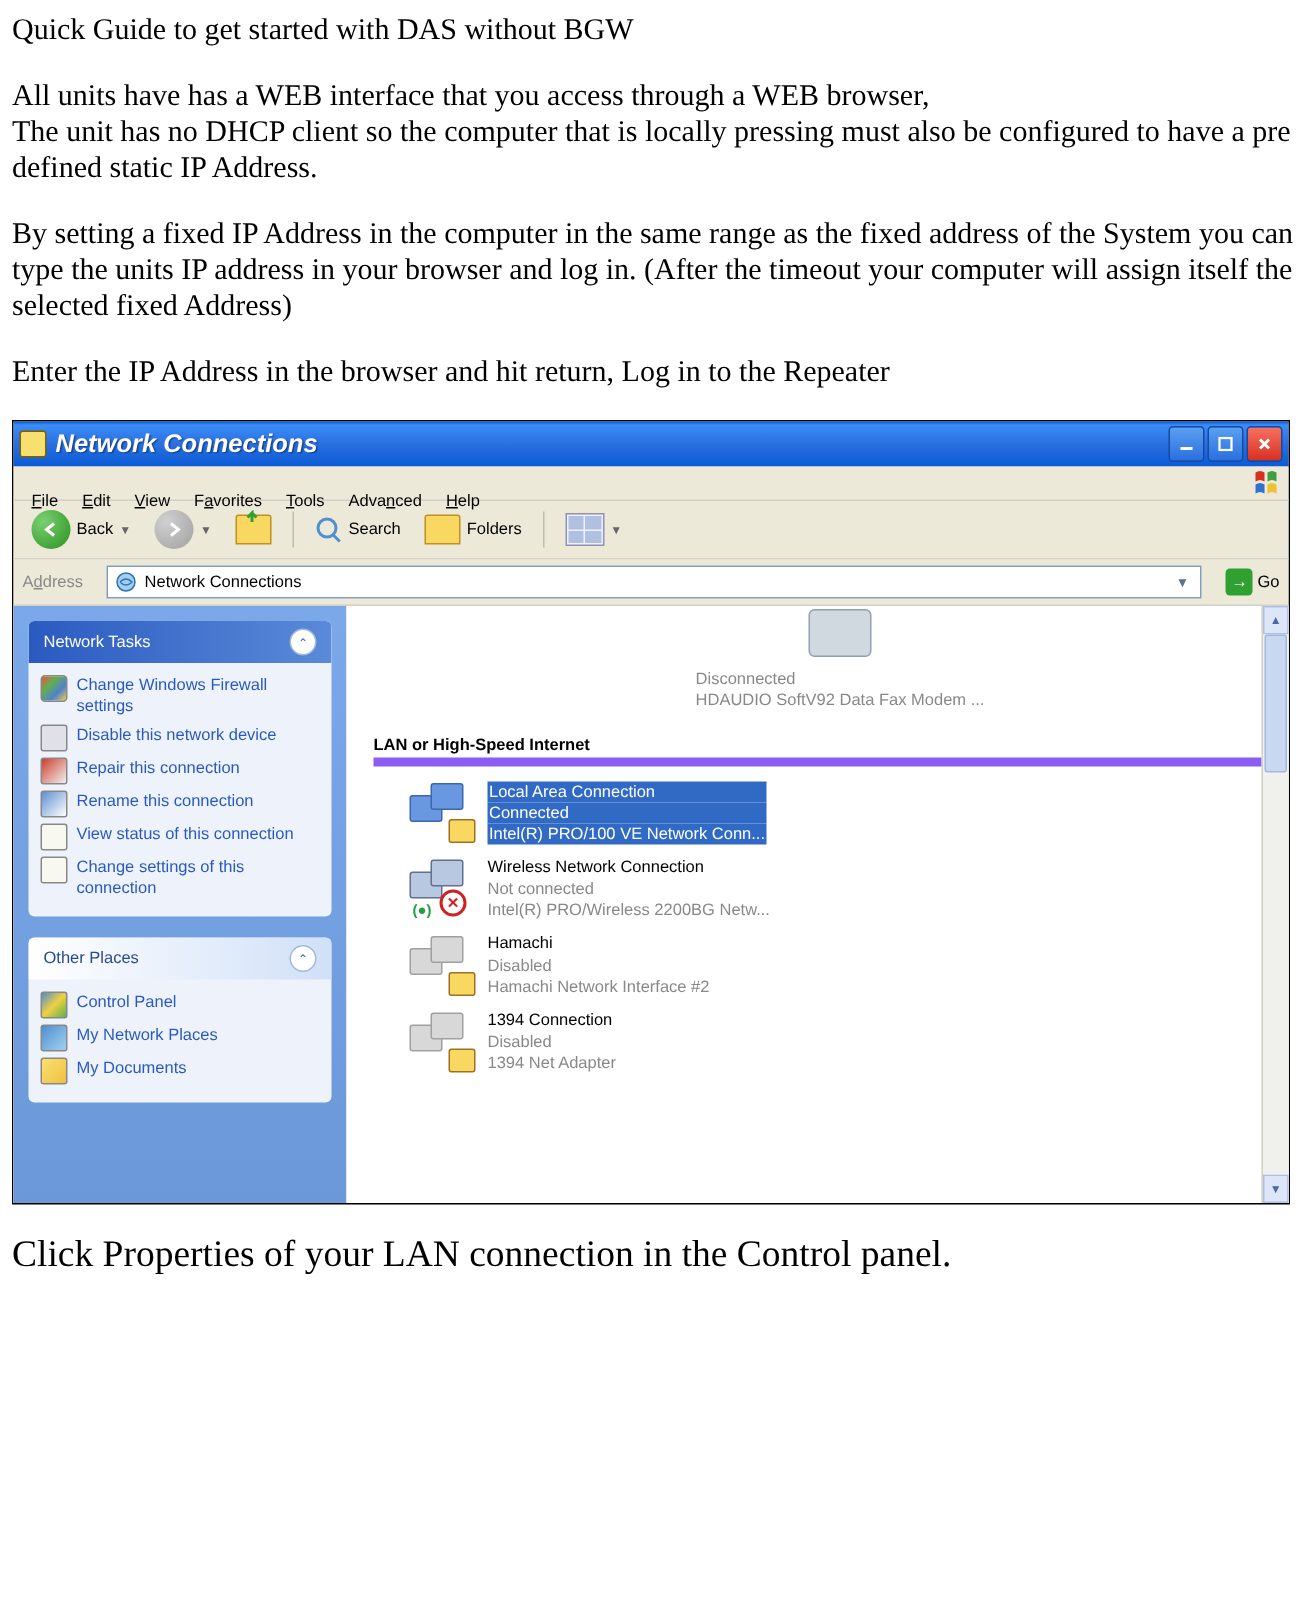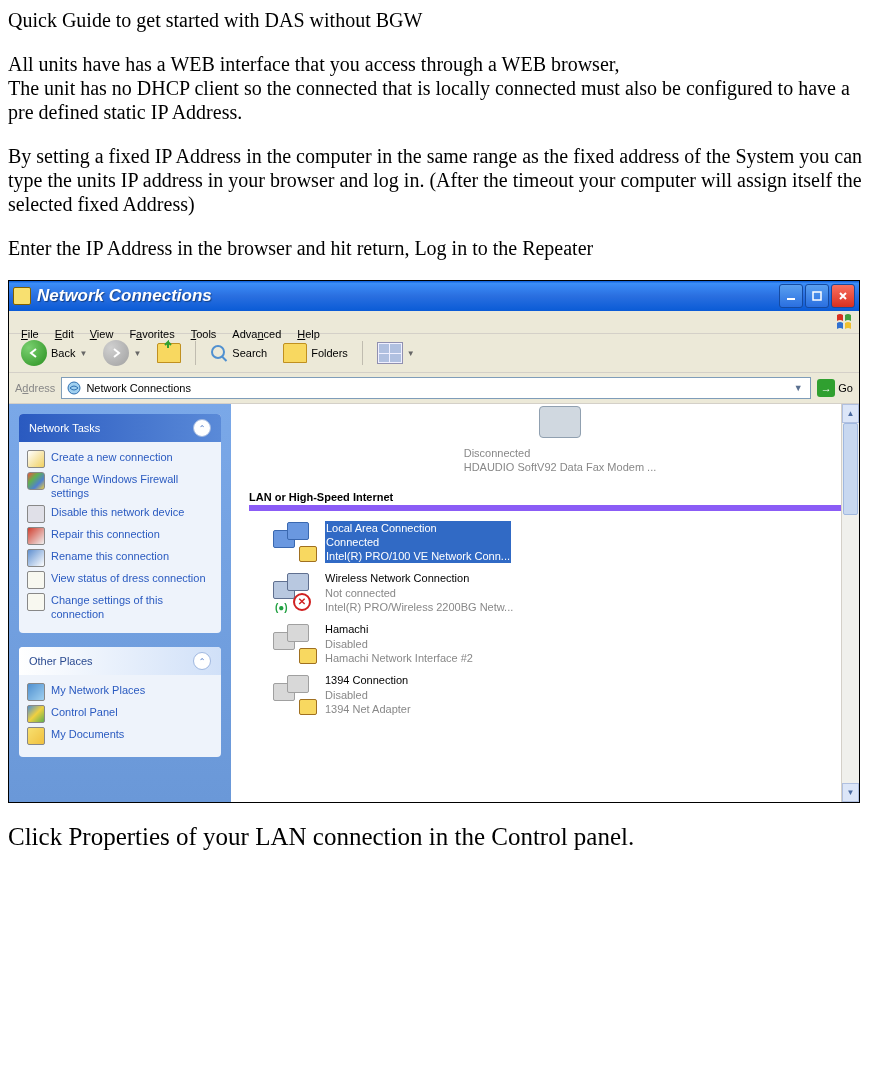--- a/index.html
+++ b/index.html
@@ -112,21 +112,21 @@
     transform:rotate(-45deg); left:13px; top:11px;
   }
   .views-icon {
     width:22px; height:18px; border:1px solid #9090b0; background:#f0f0ff;
     display:grid; grid-template-columns:1fr 1fr; grid-template-rows:1fr 1fr; gap:1px; padding:1px;
   }
   .views-icon span { background:#b0c0e0;}
   
   .addressbar {
     background:#ece9d8; display:flex; align-items:center;
-    height:26px; padding:2px 6px; gap:6px;
+    height:26px; padding:2px 6px; gap:16px;
     border-bottom:1px solid #d4d0c8;
   }
   .addressbar .label { color:#888;}
   .addr-combo {
     flex:1; background:#fff; border:1px solid #7f9db9;
     height:20px; display:flex; align-items:center; padding:0 4px; gap:4px;
   }
   .addr-dropdown { width:16px; text-align:center; color:#5a7090; font-size:9px;}
   .go-btn {
     display:flex; align-items:center; gap:3px;
@@ -274,21 +274,21 @@
     font-family: "Times New Roman", serif;
     font-size: 25px;
     margin-top: 12px;
   }
 </style>
 </head>
 <body>
 
 <div class="doc-text">
   <p>Quick Guide to get started with DAS without BGW</p>
-  <p><span>All units have has a WEB interface that you access through a WEB browser,</span><br><span>The unit has no DHCP client so the connected that is locally connected must also be configured to have a pre defined static IP Address.</span></p>
+  <p><span>All units have has a WEB interface that you access through a WEB browser,</span><br><span>The unit has no DHCP client so the computer that is locally pressing must also be configured to have a pre defined static IP Address.</span></p>
   <p>By setting a fixed IP Address in the computer in the same range as the fixed  address of the System you can type the units IP address in your browser and log in. (After the timeout your computer will assign itself the selected fixed Address)</p>
   <p>Enter the IP Address in the browser and hit return, Log in to the Repeater</p>
 </div>
 
 <div class="screenshot">
 
   <div class="titlebar">
     <span class="title-icon"></span>
     <span class="title-text">Network Connections</span>
     <div class="win-buttons">
@@ -393,63 +393,59 @@
   <div class="main-area">
 
     <div class="sidebar">
       <div class="side-panel">
         <div class="side-panel-header dark">
           <span>Network Tasks</span>
           <span class="collapse-btn">⌃</span>
         </div>
         <div class="side-panel-body">
           <div class="side-link">
-              <span class="s-icon wiz"></span>
-              <span>Create a new connection</span>
-            </div>
-          <div class="side-link">
               <span class="s-icon shield"></span>
               <span>Change Windows Firewall settings</span>
             </div>
           <div class="side-link">
               <span class="s-icon dev"></span>
               <span>Disable this network device</span>
             </div>
           <div class="side-link">
               <span class="s-icon repair"></span>
               <span>Repair this connection</span>
             </div>
           <div class="side-link">
               <span class="s-icon rename"></span>
               <span>Rename this connection</span>
             </div>
           <div class="side-link">
               <span class="s-icon status"></span>
-              <span>View status of dress connection</span>
+              <span>View status of this connection</span>
             </div>
           <div class="side-link">
               <span class="s-icon settings"></span>
               <span>Change settings of this connection</span>
             </div>
         </div>
       </div>
 
       <div class="side-panel">
         <div class="side-panel-header">
           <span>Other Places</span>
           <span class="collapse-btn">⌃</span>
         </div>
         <div class="side-panel-body">
           <div class="side-link">
+              <span class="s-icon cpanel"></span>
+              <span>Control Panel</span>
+            </div>
+          <div class="side-link">
               <span class="s-icon netplaces"></span>
               <span>My Network Places</span>
-            </div>
-          <div class="side-link">
-              <span class="s-icon cpanel"></span>
-              <span>Control Panel</span>
             </div>
           <div class="side-link">
               <span class="s-icon docs"></span>
               <span>My Documents</span>
             </div>
         </div>
       </div>
     </div>
 
     <div class="content">

